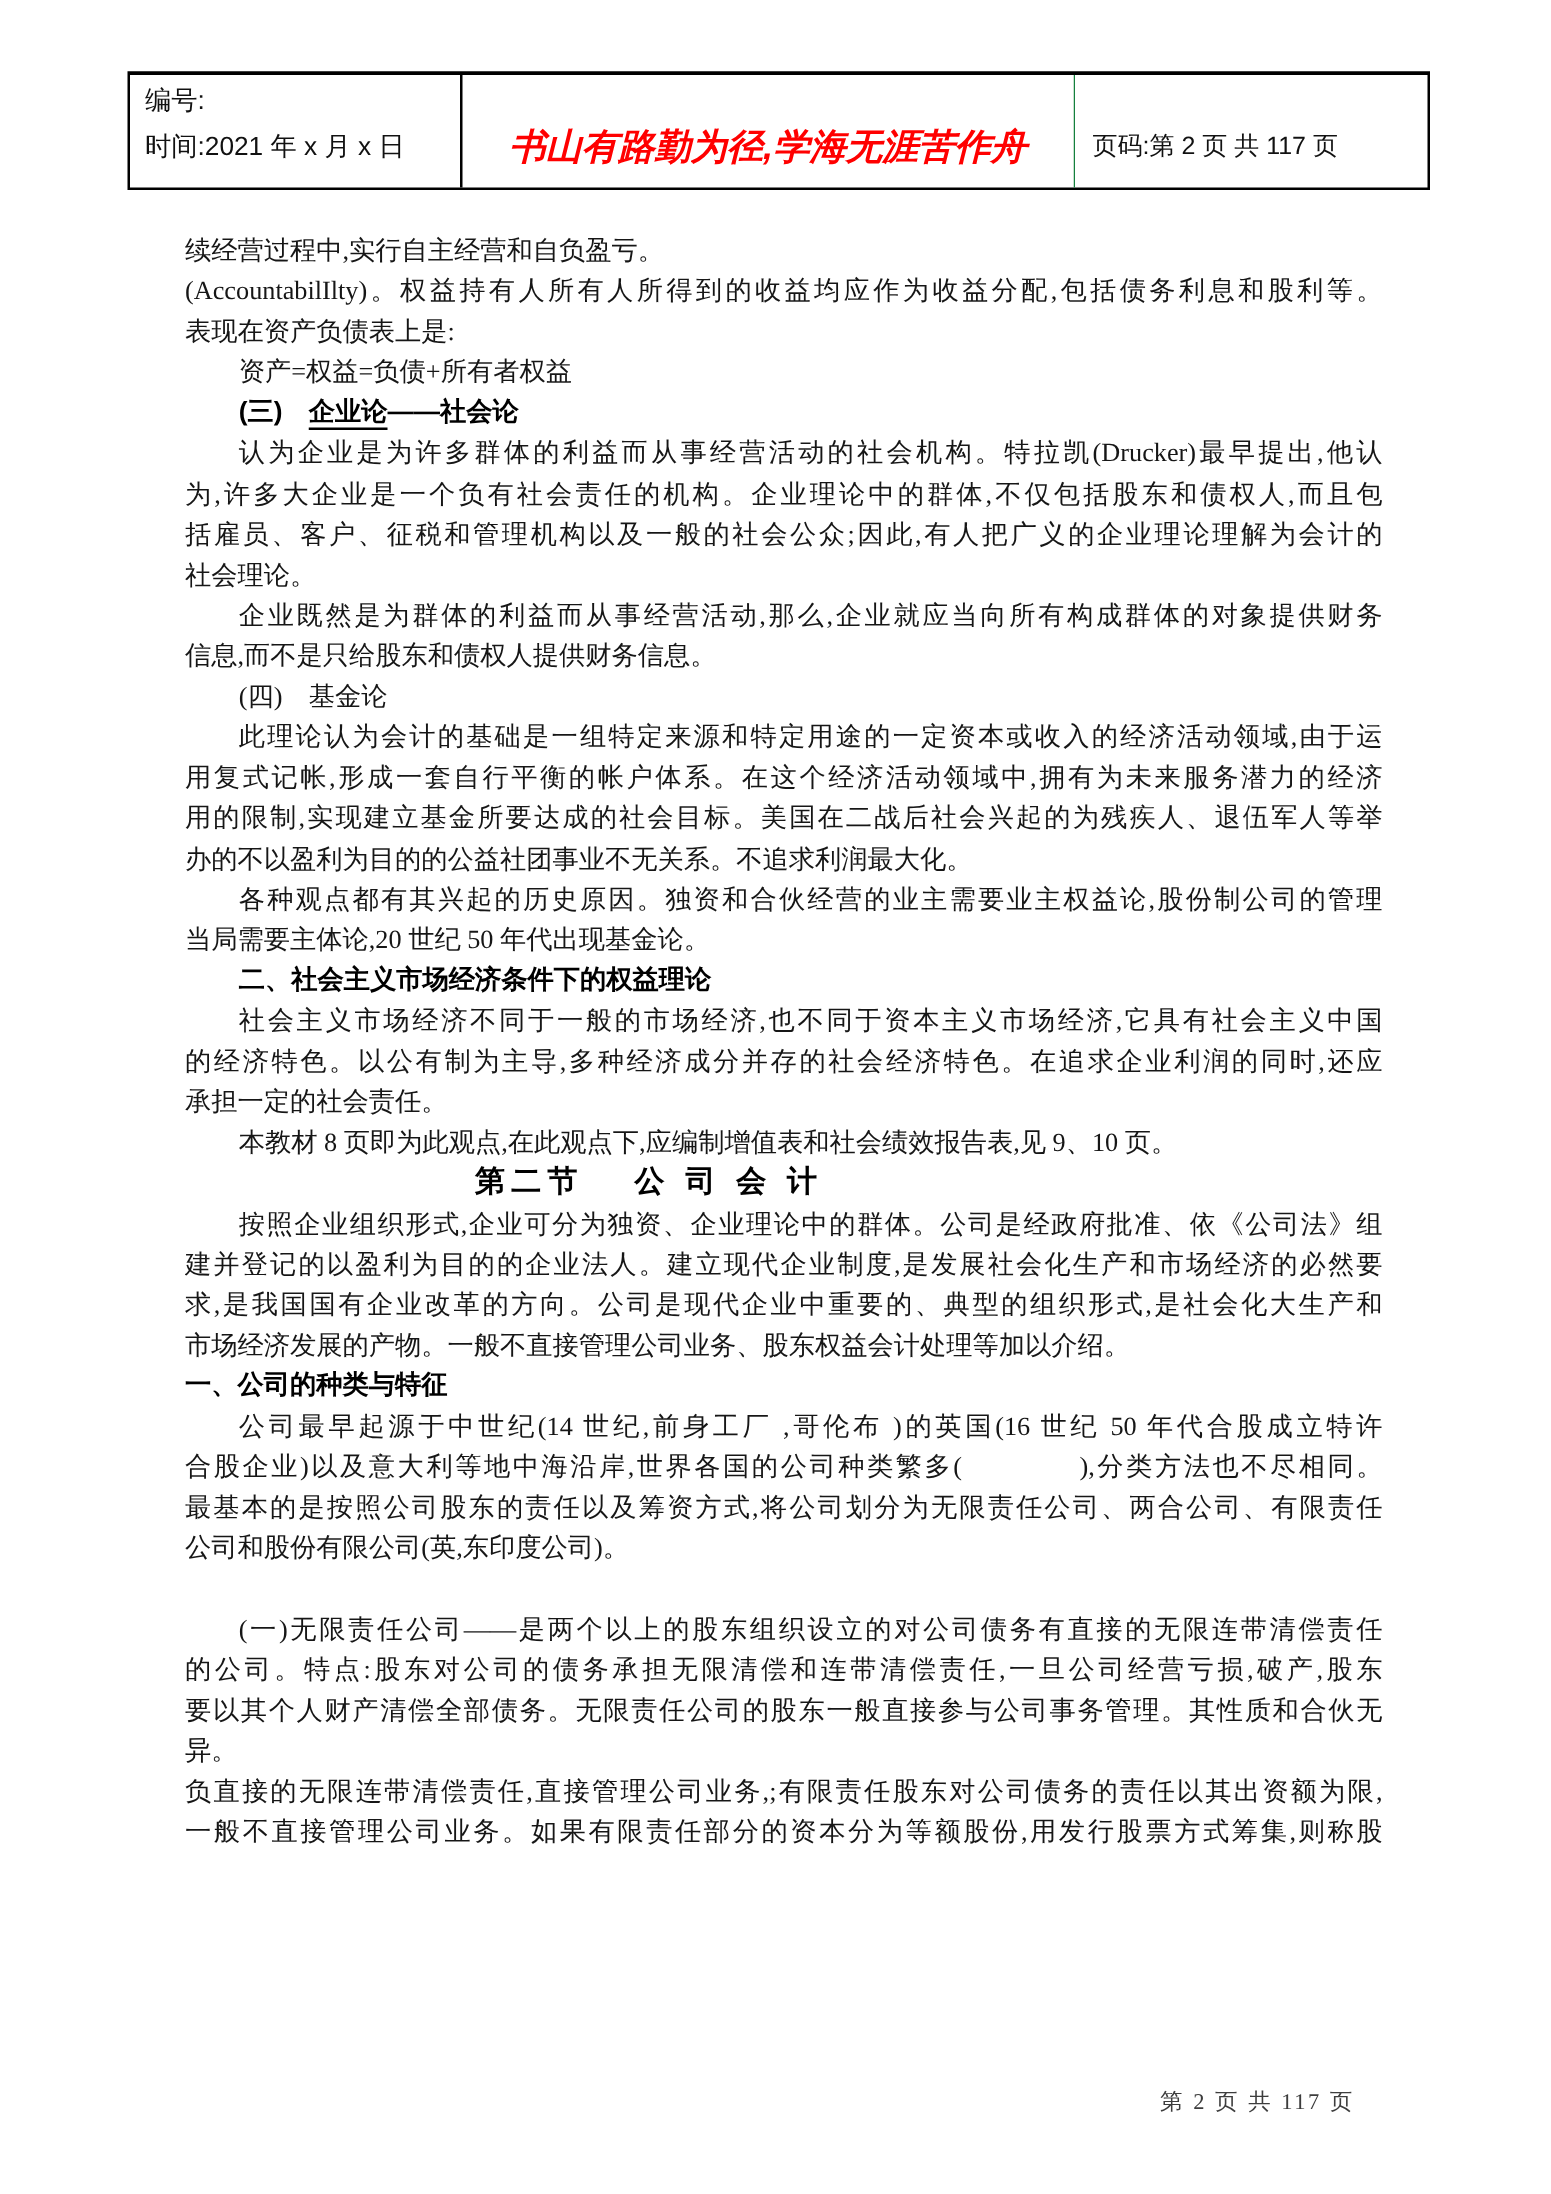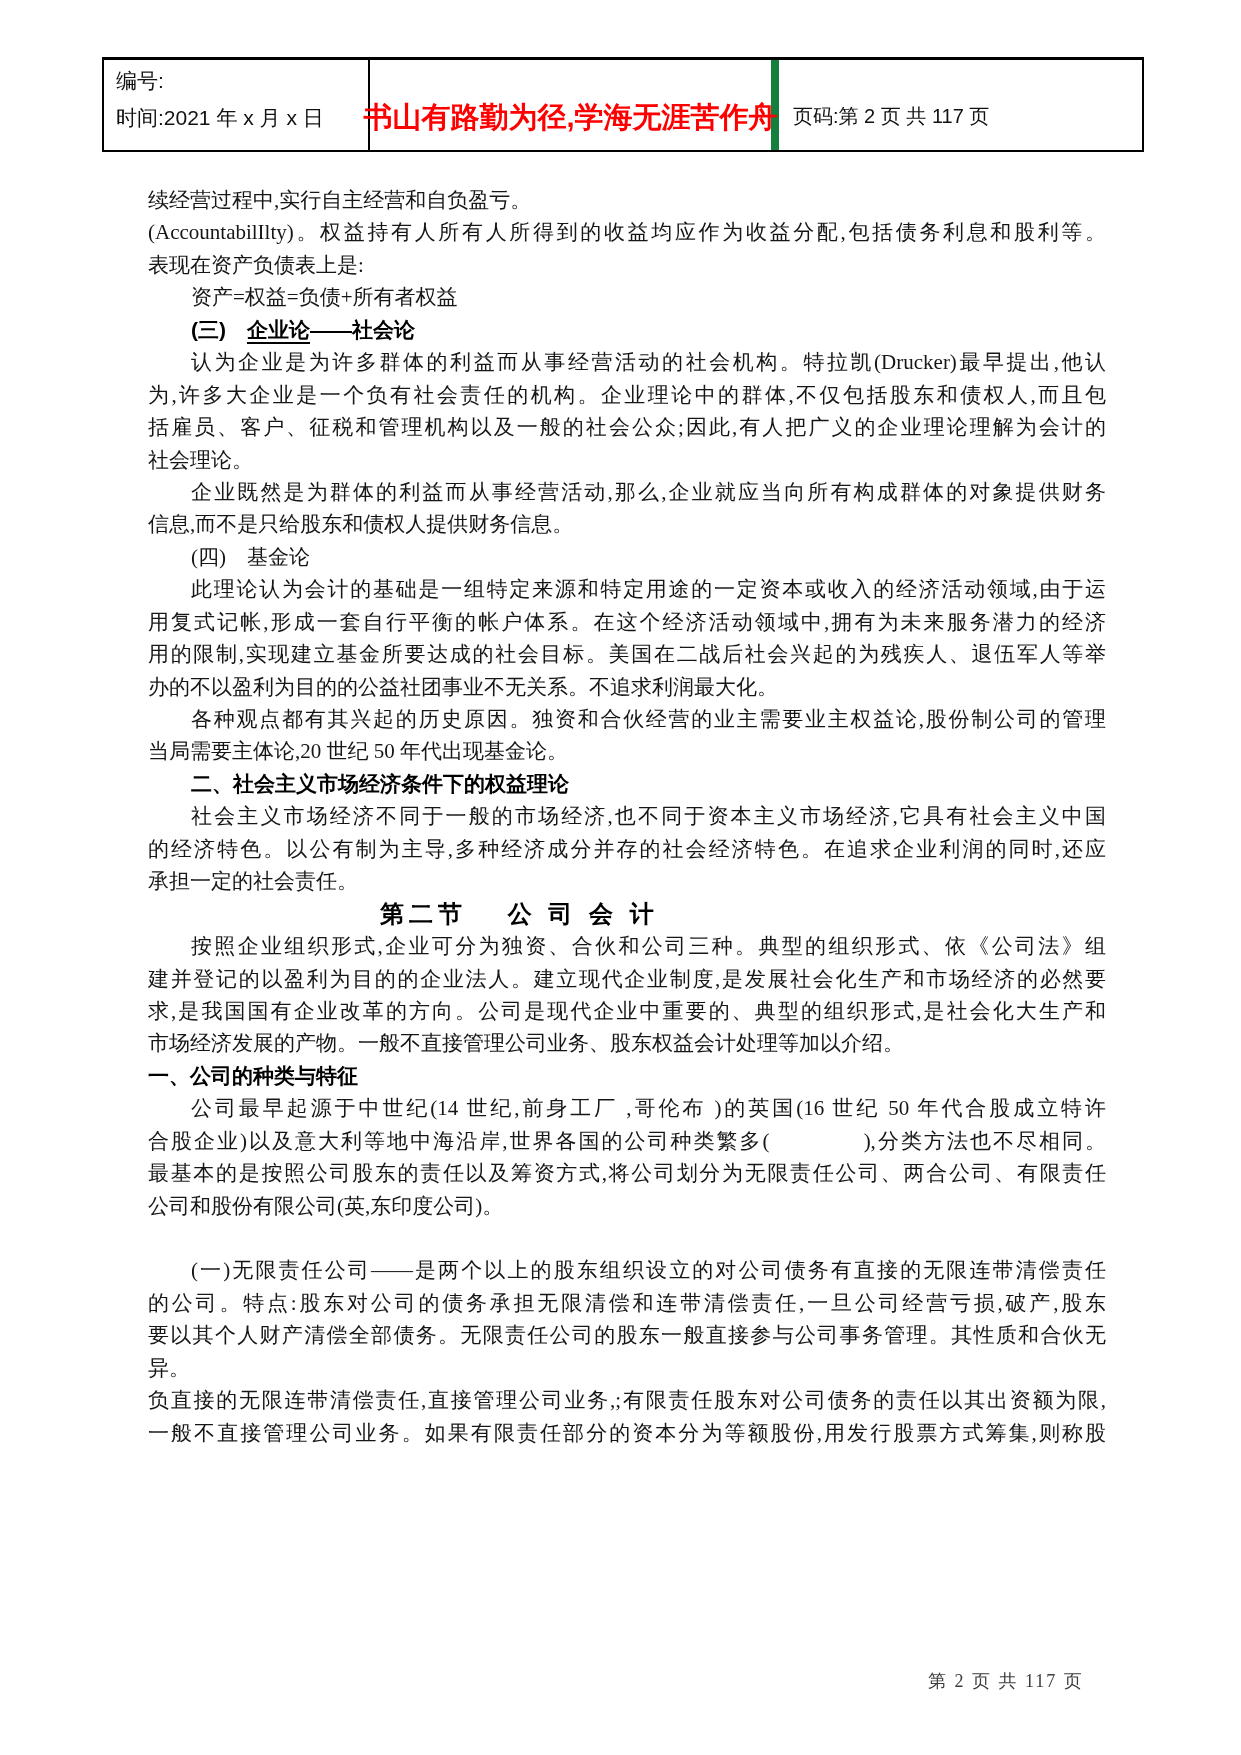--- a/index.html
+++ b/index.html
@@ -15,23 +15,24 @@
     display:flex; box-sizing:border-box;
     border:2px solid #000; border-top-width:3px;
   }
   .cell { box-sizing:border-box; }
   .cell-left {
     width:264px; padding:2px 0 0 12px;
     font-family:"Liberation Sans","DejaVu Sans",sans-serif;
     font-size:21px; line-height:37px; color:#111;
   }
   .cell-center {
-    width:411px; border-left:2px solid #000; border-right:8px solid #15803d;
+    width:492px; border-left:2px solid #000; border-right:1px solid #15803d;
     display:flex; align-items:flex-end; justify-content:center;
     padding-bottom:12px;
+    font-style:italic;
   }
   .motto {
     font-family:"Liberation Sans","DejaVu Sans",sans-serif;
     font-weight:bold; font-size:29px; white-space:nowrap; color:#ff0000;
   }
   .cell-right {
     flex:1; display:flex; align-items:flex-end;
     padding:0 0 20px 14px;
     font-family:"Liberation Sans","DejaVu Sans",sans-serif;
     font-size:20px; color:#111; white-space:nowrap;
@@ -98,22 +99,23 @@
       <div class="line just ind">此理论认为会计的基础是一组特定来源和特定用途的一定资本或收入的经济活动领域,由于运</div>
       <div class="line just">用复式记帐,形成一套自行平衡的帐户体系。在这个经济活动领域中,拥有为未来服务潜力的经济</div>
       <div class="line just">用的限制,实现建立基金所要达成的社会目标。美国在二战后社会兴起的为残疾人、退伍军人等举</div>
       <div class="line">办的不以盈利为目的的公益社团事业不无关系。不追求利润最大化。</div>
       <div class="line just ind">各种观点都有其兴起的历史原因。独资和合伙经营的业主需要业主权益论,股份制公司的管理</div>
       <div class="line">当局需要主体论,20 世纪 50 年代出现基金论。</div>
       <div class="line ind bold">二、社会主义市场经济条件下的权益理论</div>
       <div class="line just ind">社会主义市场经济不同于一般的市场经济,也不同于资本主义市场经济,它具有社会主义中国</div>
       <div class="line just">的经济特色。以公有制为主导,多种经济成分并存的社会经济特色。在追求企业利润的同时,还应</div>
       <div class="line">承担一定的社会责任。</div>
+      <div class="line ind">本教材 8 页即为此观点,在此观点下,应编制增值表和社会绩效报告表,见 9、10 页。</div>
       <div class="line bold title">第二节　 公 司 会 计</div>
-      <div class="line just ind">按照企业组织形式,企业可分为独资、合伙和公司三种。典型的组织形式、依《公司法》组</div>
+      <div class="line just ind">按照企业组织形式,企业可分为独资、企业理论中的群体。公司是经政府批准、依《公司法》组</div>
       <div class="line just">建并登记的以盈利为目的的企业法人。建立现代企业制度,是发展社会化生产和市场经济的必然要</div>
       <div class="line just">求,是我国国有企业改革的方向。公司是现代企业中重要的、典型的组织形式,是社会化大生产和</div>
       <div class="line">市场经济发展的产物。一般不直接管理公司业务、股东权益会计处理等加以介绍。</div>
       <div class="line bold">一、公司的种类与特征</div>
       <div class="line just ind">公司最早起源于中世纪(14 世纪,前身工厂 ,哥伦布 )的英国(16 世纪 50 年代合股成立特许</div>
       <div class="line just">合股企业)以及意大利等地中海沿岸,世界各国的公司种类繁多(　　　　),分类方法也不尽相同。</div>
       <div class="line just">最基本的是按照公司股东的责任以及筹资方式,将公司划分为无限责任公司、两合公司、有限责任</div>
       <div class="line">公司和股份有限公司(英,东印度公司)。</div>
       <div class="line">&nbsp;</div>
       <div class="line just ind">(一)无限责任公司——是两个以上的股东组织设立的对公司债务有直接的无限连带清偿责任</div>

